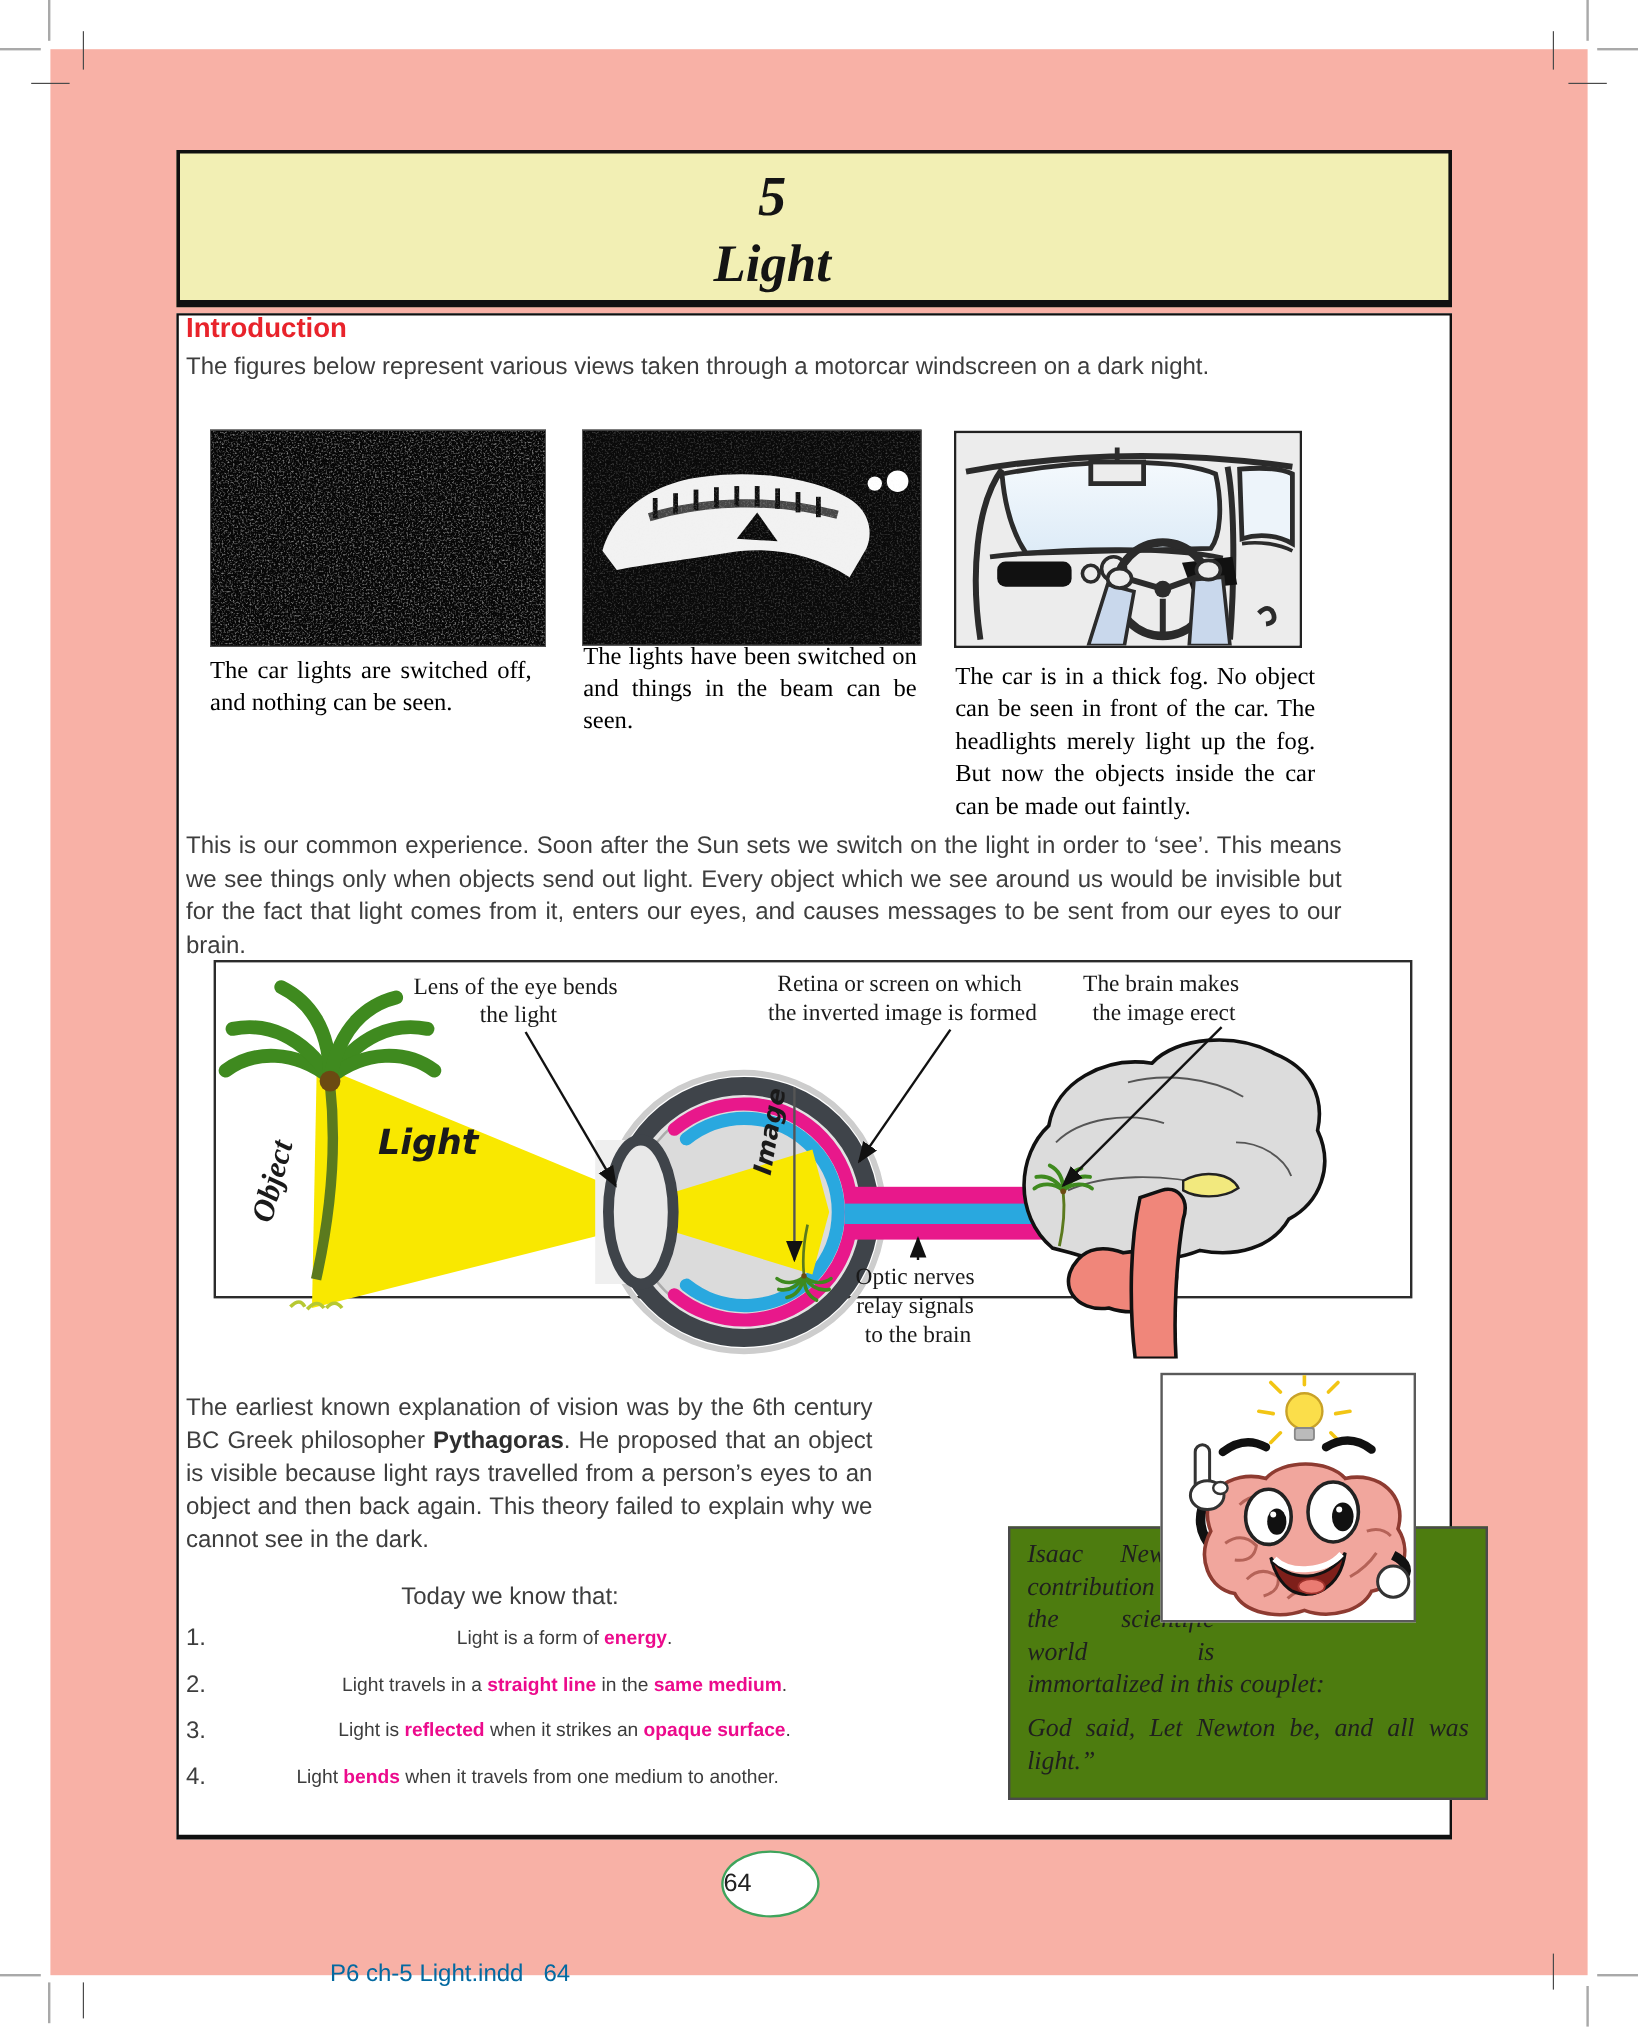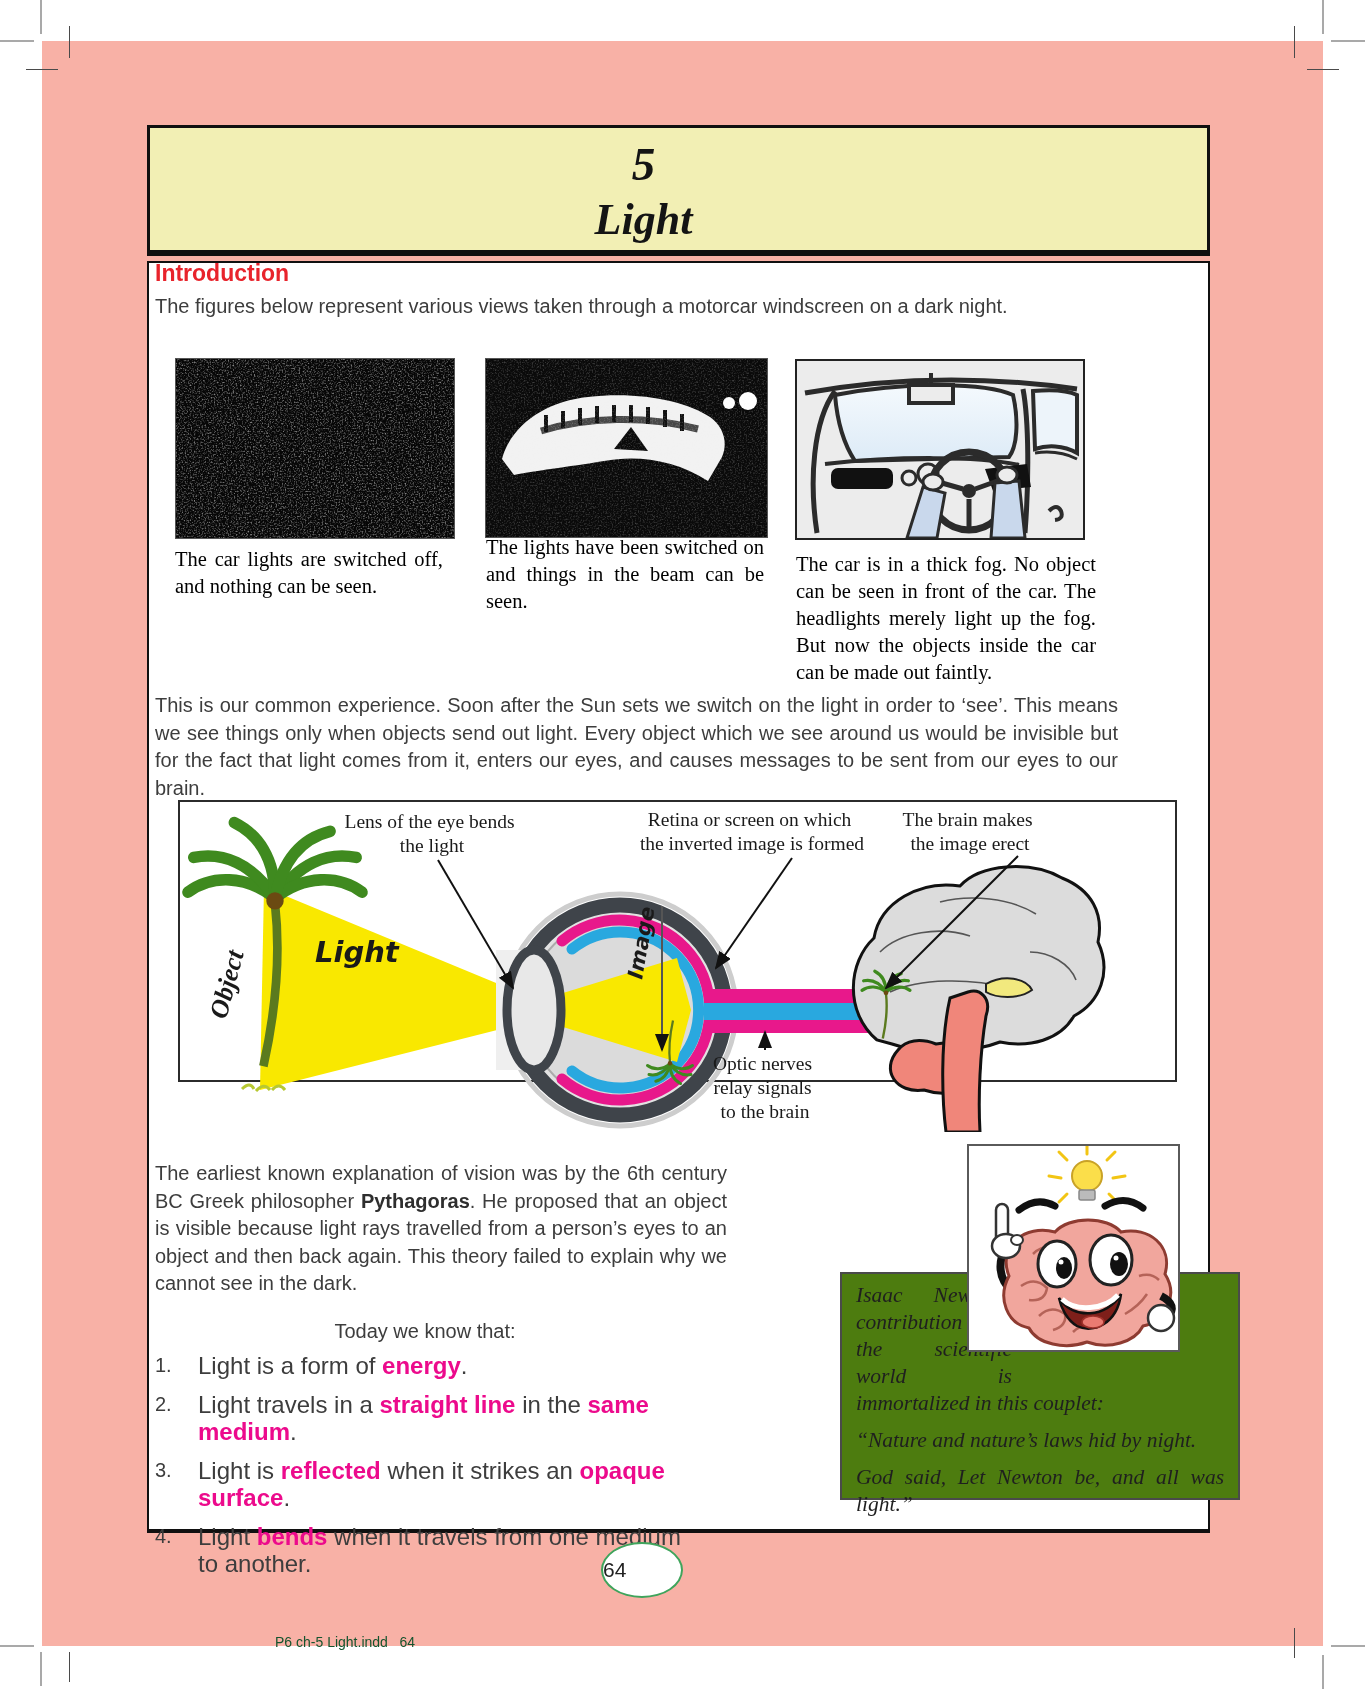--- a/index.html
+++ b/index.html
@@ -34,25 +34,25 @@
   .newton-box{left:840px;top:1272px;width:400px;height:228px;border:2px solid #4a4a4a;
       box-sizing:border-box;background:#4d7c0f;padding:8px 14px 0 14px;}
   .newton-box p{font-family:"Liberation Serif",serif;font-style:italic;font-size:21.5px;
       line-height:27px;color:#1f1f1f;margin:0 0 10px 0;text-align:justify;}
   .wrap-spacer{float:right;width:212px;height:86px;}
   .mascot-box{left:967px;top:1144px;width:213px;height:208px;border:2px solid #5a5a5a;
       box-sizing:border-box;background:#fff;z-index:5;}
   .facts{left:155px;top:1352px;width:588px;}
   .fact-row{display:flex;margin-bottom:11px;}
   .fact-num{width:43px;flex:none;color:#3D3D3D;font-size:20px;line-height:27.5px;}
-  .fact-text{flex:1;color:#3D3D3D;font-size:24px;line-height:27.5px;text-align:left;}
+  .fact-text{flex:1;color:#3D3D3D;font-size:16px;line-height:27.5px;text-align:center;}
   .page-oval{left:601px;top:1542px;width:78px;height:52px;border:2px solid #3FA45C;
       border-radius:50%;background:#fff;display:flex;align-items:center;
       font-size:21px;color:#222;z-index:6;}
-  .slug{font-size:14px;color:#14532d;white-space:pre;z-index:7;}
+  .slug{font-size:20px;color:#0369a1;white-space:pre;z-index:7;}
   text{font-family:"Liberation Serif",serif;fill:#1a1a1a;}
   .script-label{font-family:"DejaVu Sans",sans-serif;font-weight:bold;font-style:italic;}
 </style>
 </head>
 <body>
 
 <div class="abs pink-page"></div>
 
 <div class="abs cmark" style="left:40px;top:0;width:2px;height:34px"></div>
 <div class="abs cmark" style="left:0;top:40px;width:34px;height:2px"></div>
@@ -262,21 +262,20 @@
   </div>
   <div class="fact-row">
     <span class="fact-num">4.</span>
     <span class="fact-text" style="max-width:500px">Light <b class="hl">bends</b> when it travels from one medium to another.</span>
   </div>
 </div>
 
 <div class="abs newton-box">
   <div class="wrap-spacer"></div>
   <p>Isaac Newton’s contribution to the scientific world is immortalized in this couplet:</p>
-  <p>“Nature and nature’s laws hid by night.</p>
   <p>God said, Let Newton be, and all was light.”</p>
 </div>
 
 <div class="abs mascot-box">
 <svg width="209" height="204" viewBox="0 0 209 204">
   <g>
     <g stroke="#F2C514" stroke-width="3" stroke-linecap="round">
       <line x1="118" y1="8" x2="118" y2="0"></line>
           <line x1="98" y1="14" x2="90" y2="6"></line>
       <line x1="138" y1="14" x2="146" y2="6"></line>

